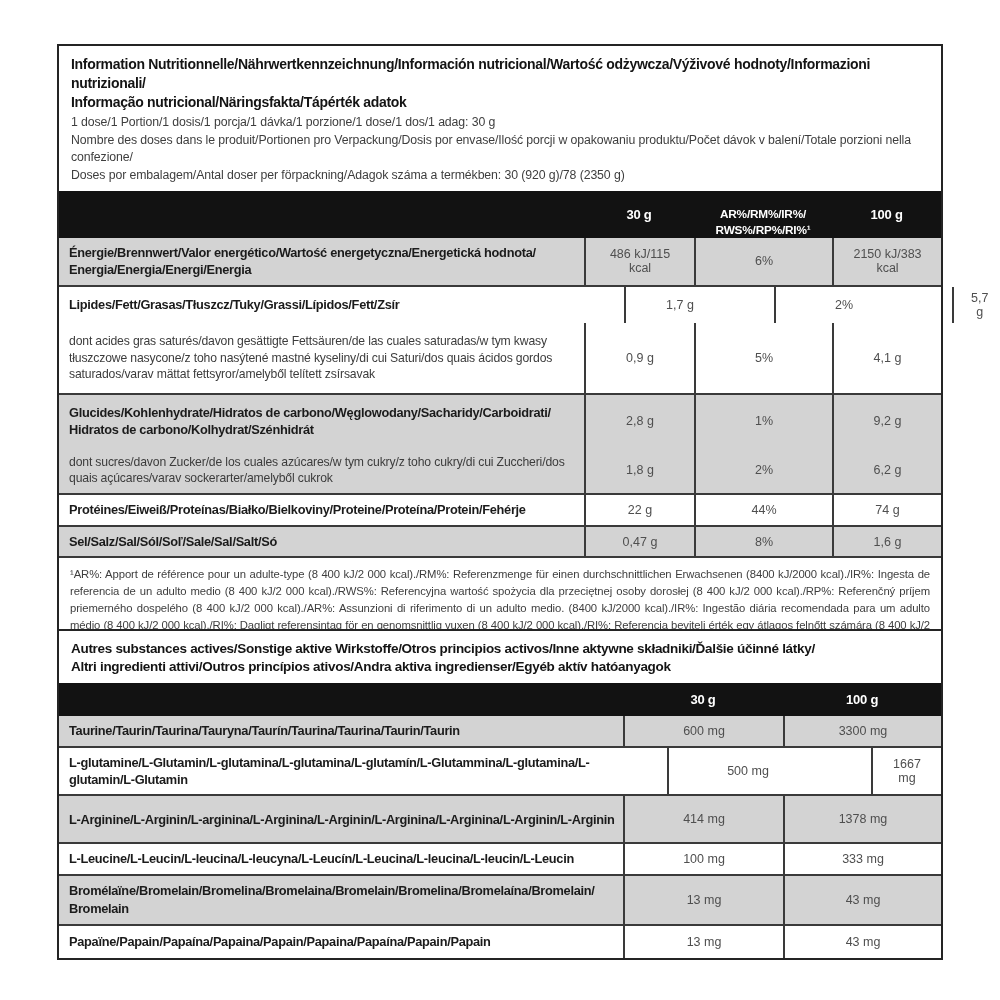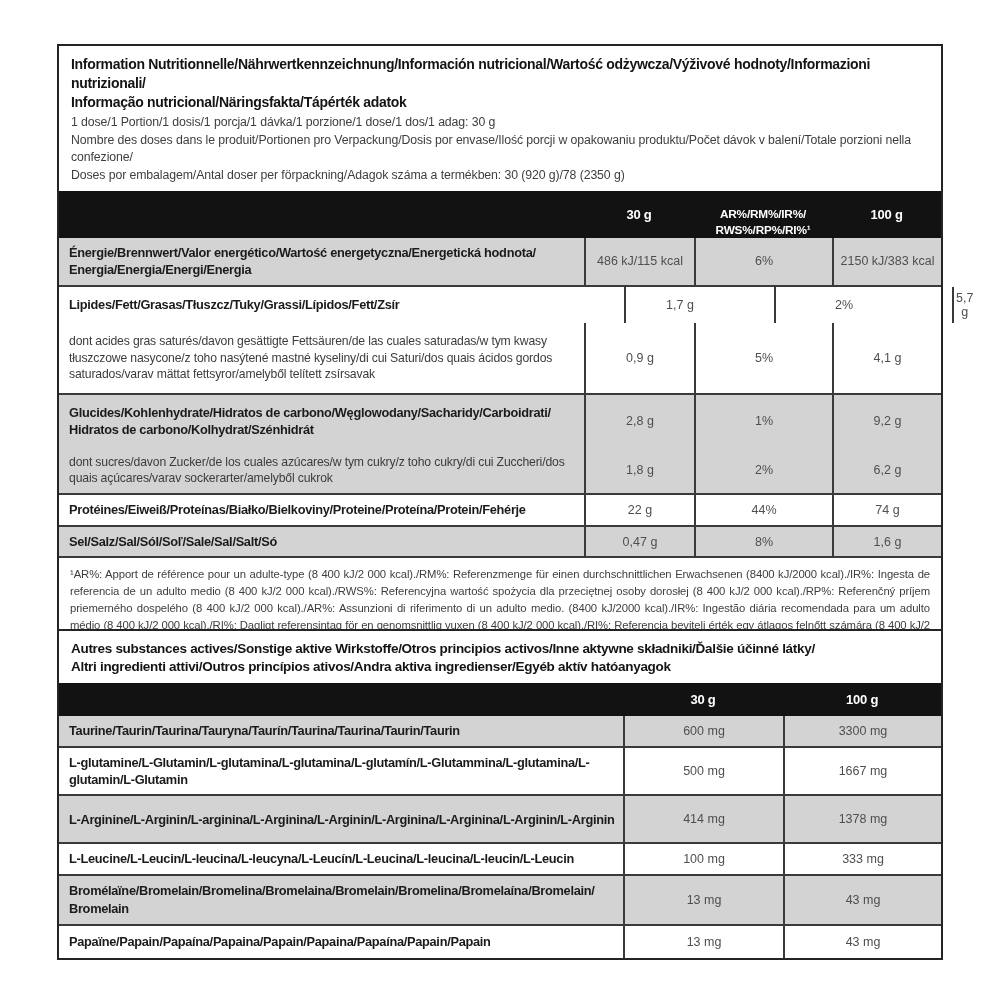--- a/index.html
+++ b/index.html
@@ -34,26 +34,26 @@
   .row{display:grid;align-items:stretch;}
   .tbl1 .row{grid-template-columns:525px 110px 138px 1fr;}
   .tbl2 .row{grid-template-columns:564px 160px 1fr;}
   .row.gray{background:var(--stripe);}
   .row.rule{border-top:2px solid var(--line);}
 
   .lcell{padding:6px 6px 6px 10px;display:flex;align-items:center;}
   .lcell .txt{font-weight:bold;font-size:12.8px;line-height:1.36;letter-spacing:-0.3px;color:var(--label-ink);}
   .lcell .txt.sub{font-weight:normal;font-size:12.2px;color:#3c3c3c;letter-spacing:-0.15px;}
   .vcell{border-left:2px solid var(--line);display:flex;align-items:center;justify-content:center;
-    font-size:12.5px;color:var(--value-ink);text-align:center;padding:4px 2px;}
+    font-size:12.5px;color:var(--value-ink);text-align:center;padding:4px 17px;}
 
   .r-energy{min-height:45px;}  .r-fat{min-height:35px;gap:40px;}   .r-sat{min-height:70px;}
   .r-carb{min-height:55px;}    .r-sugar{min-height:45px;} .r-prot{min-height:32px;}
   .r-salt{min-height:30px;}
-  .r-taur{min-height:28px;}    .r-glut{min-height:48px;}  .r-argi{min-height:48px;}
+  .r-taur{min-height:28px;}    .r-glut{min-height:48px;gap:44px;}  .r-argi{min-height:48px;}
   .r-leuc{min-height:29px;}    .r-brom{min-height:50px;}  .r-papa{min-height:34px;}
 
   .footnote{border-top:2px solid var(--line);padding:8px 11px 9px 11px;
     font-size:11.3px;line-height:1.5;color:var(--intro-ink);text-align:justify;letter-spacing:-0.1px;}
 </style>
 </head>
 <body>
 
 <div class="canvas">
 

